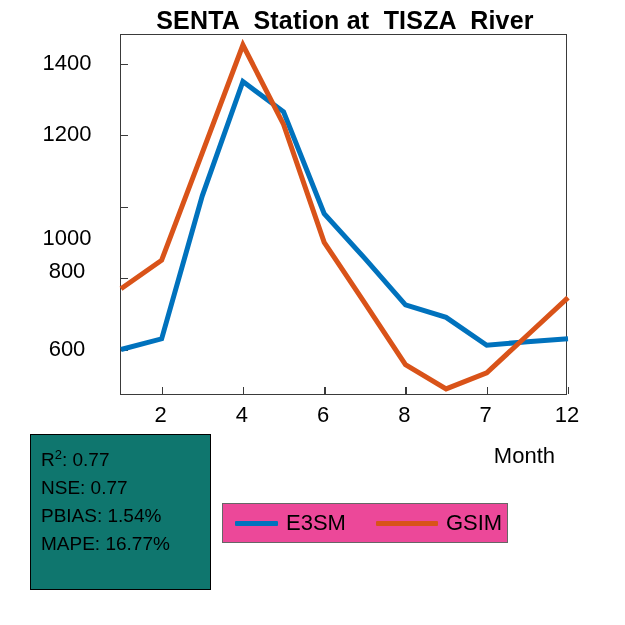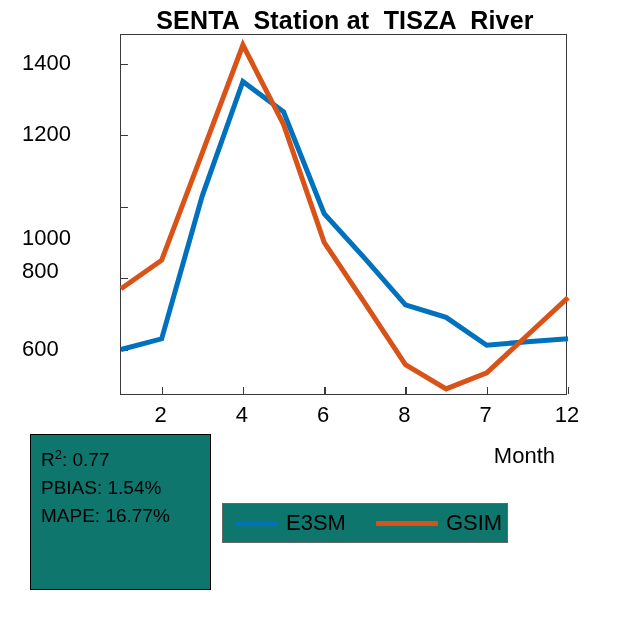--- a/index.html
+++ b/index.html
@@ -22,42 +22,42 @@
   }
 
   svg.plot-svg{position:absolute;left:0;top:0;overflow:visible;}
 
   .xlabel{
     position:absolute;left:108px;top:443px;width:447px;
     text-align:right;font-size:22px;
   }
 
   .ytick-label{
-    position:absolute;right:0;width:90px;text-align:left;
+    position:absolute;right:0;width:90px;text-align:center;
     font-size:22px;line-height:22px;
   }
   .xtick-label{
     position:absolute;width:60px;text-align:center;
     font-size:22px;line-height:22px;
   }
 
   .tick-h{position:absolute;background:#3a3a3a;height:1.4px;width:7px;left:0;}
   .tick-v{position:absolute;background:#3a3a3a;width:1.4px;height:7px;bottom:0;}
 
   .stats-box{
     position:absolute;left:30px;top:434px;width:181px;height:156px;
     border:1.6px solid #000;background:#0f766e;box-sizing:border-box;
     padding:6px 0 0 10px;z-index:6;
   }
   .stats-line{font-size:19px;line-height:28px;white-space:nowrap;}
   .stats-line sup{font-size:13px;vertical-align:super;}
 
   .legend-box{
     position:absolute;left:222px;top:503px;width:286px;height:40px;
-    border:1.4px solid #666;background:#0f766e;box-sizing:border-box;
+    border:1.4px solid #666;background:#ec4899;box-sizing:border-box;
     display:flex;align-items:center;z-index:3;
   }
   .legend-entry{display:flex;align-items:center;}
   .legend-swatch{height:5px;border-radius:1px;}
   .legend-text{font-size:22px;line-height:22px;margin-left:8px;white-space:nowrap;}
 </style>
 </head>
 <body>
 
 <div id="stage">
@@ -101,20 +101,21 @@
     <svg class="plot-svg" id="plot-svg" width="447" height="361">
         <polyline points="0.00,314.53 40.64,303.81 81.27,160.84 121.91,46.47 162.55,76.85 203.18,178.71 243.82,223.39 284.45,269.86 325.09,282.37 365.73,310.25 406.36,306.67 447.00,303.81" fill="none" stroke="#0072BD" stroke-width="5" stroke-linejoin="miter" stroke-linecap="butt"></polyline>
         <polyline points="0.00,253.77 40.64,225.18 81.27,117.95 121.91,10.01 162.55,89.36 203.18,207.31 243.82,268.07 284.45,329.55 325.09,353.85 365.73,337.77 406.36,300.24 447.00,262.71" fill="none" stroke="#D95319" stroke-width="5" stroke-linejoin="miter" stroke-linecap="butt"></polyline>
       </svg>
   </div>
 
   <div class="stats-box">
     <div class="stats-line">
       <span>R</span><sup>2</sup><span>: 0.77</span>
     </div>
+    <div class="stats-line">NSE: 0.77</div>
     <div class="stats-line">PBIAS: 1.54%</div>
     <div class="stats-line">MAPE: 16.77%</div>
   </div>
 
   <div class="legend-box">
     <div class="legend-entry" id="legend-entry-0" style="margin-left: 12px;">
       <span class="legend-swatch" style="background: rgb(0, 114, 189); width: 43px;"></span>
       <span class="legend-text">E3SM</span>
     </div>
     <div class="legend-entry" id="legend-entry-1" style="margin-left: 30px;">

